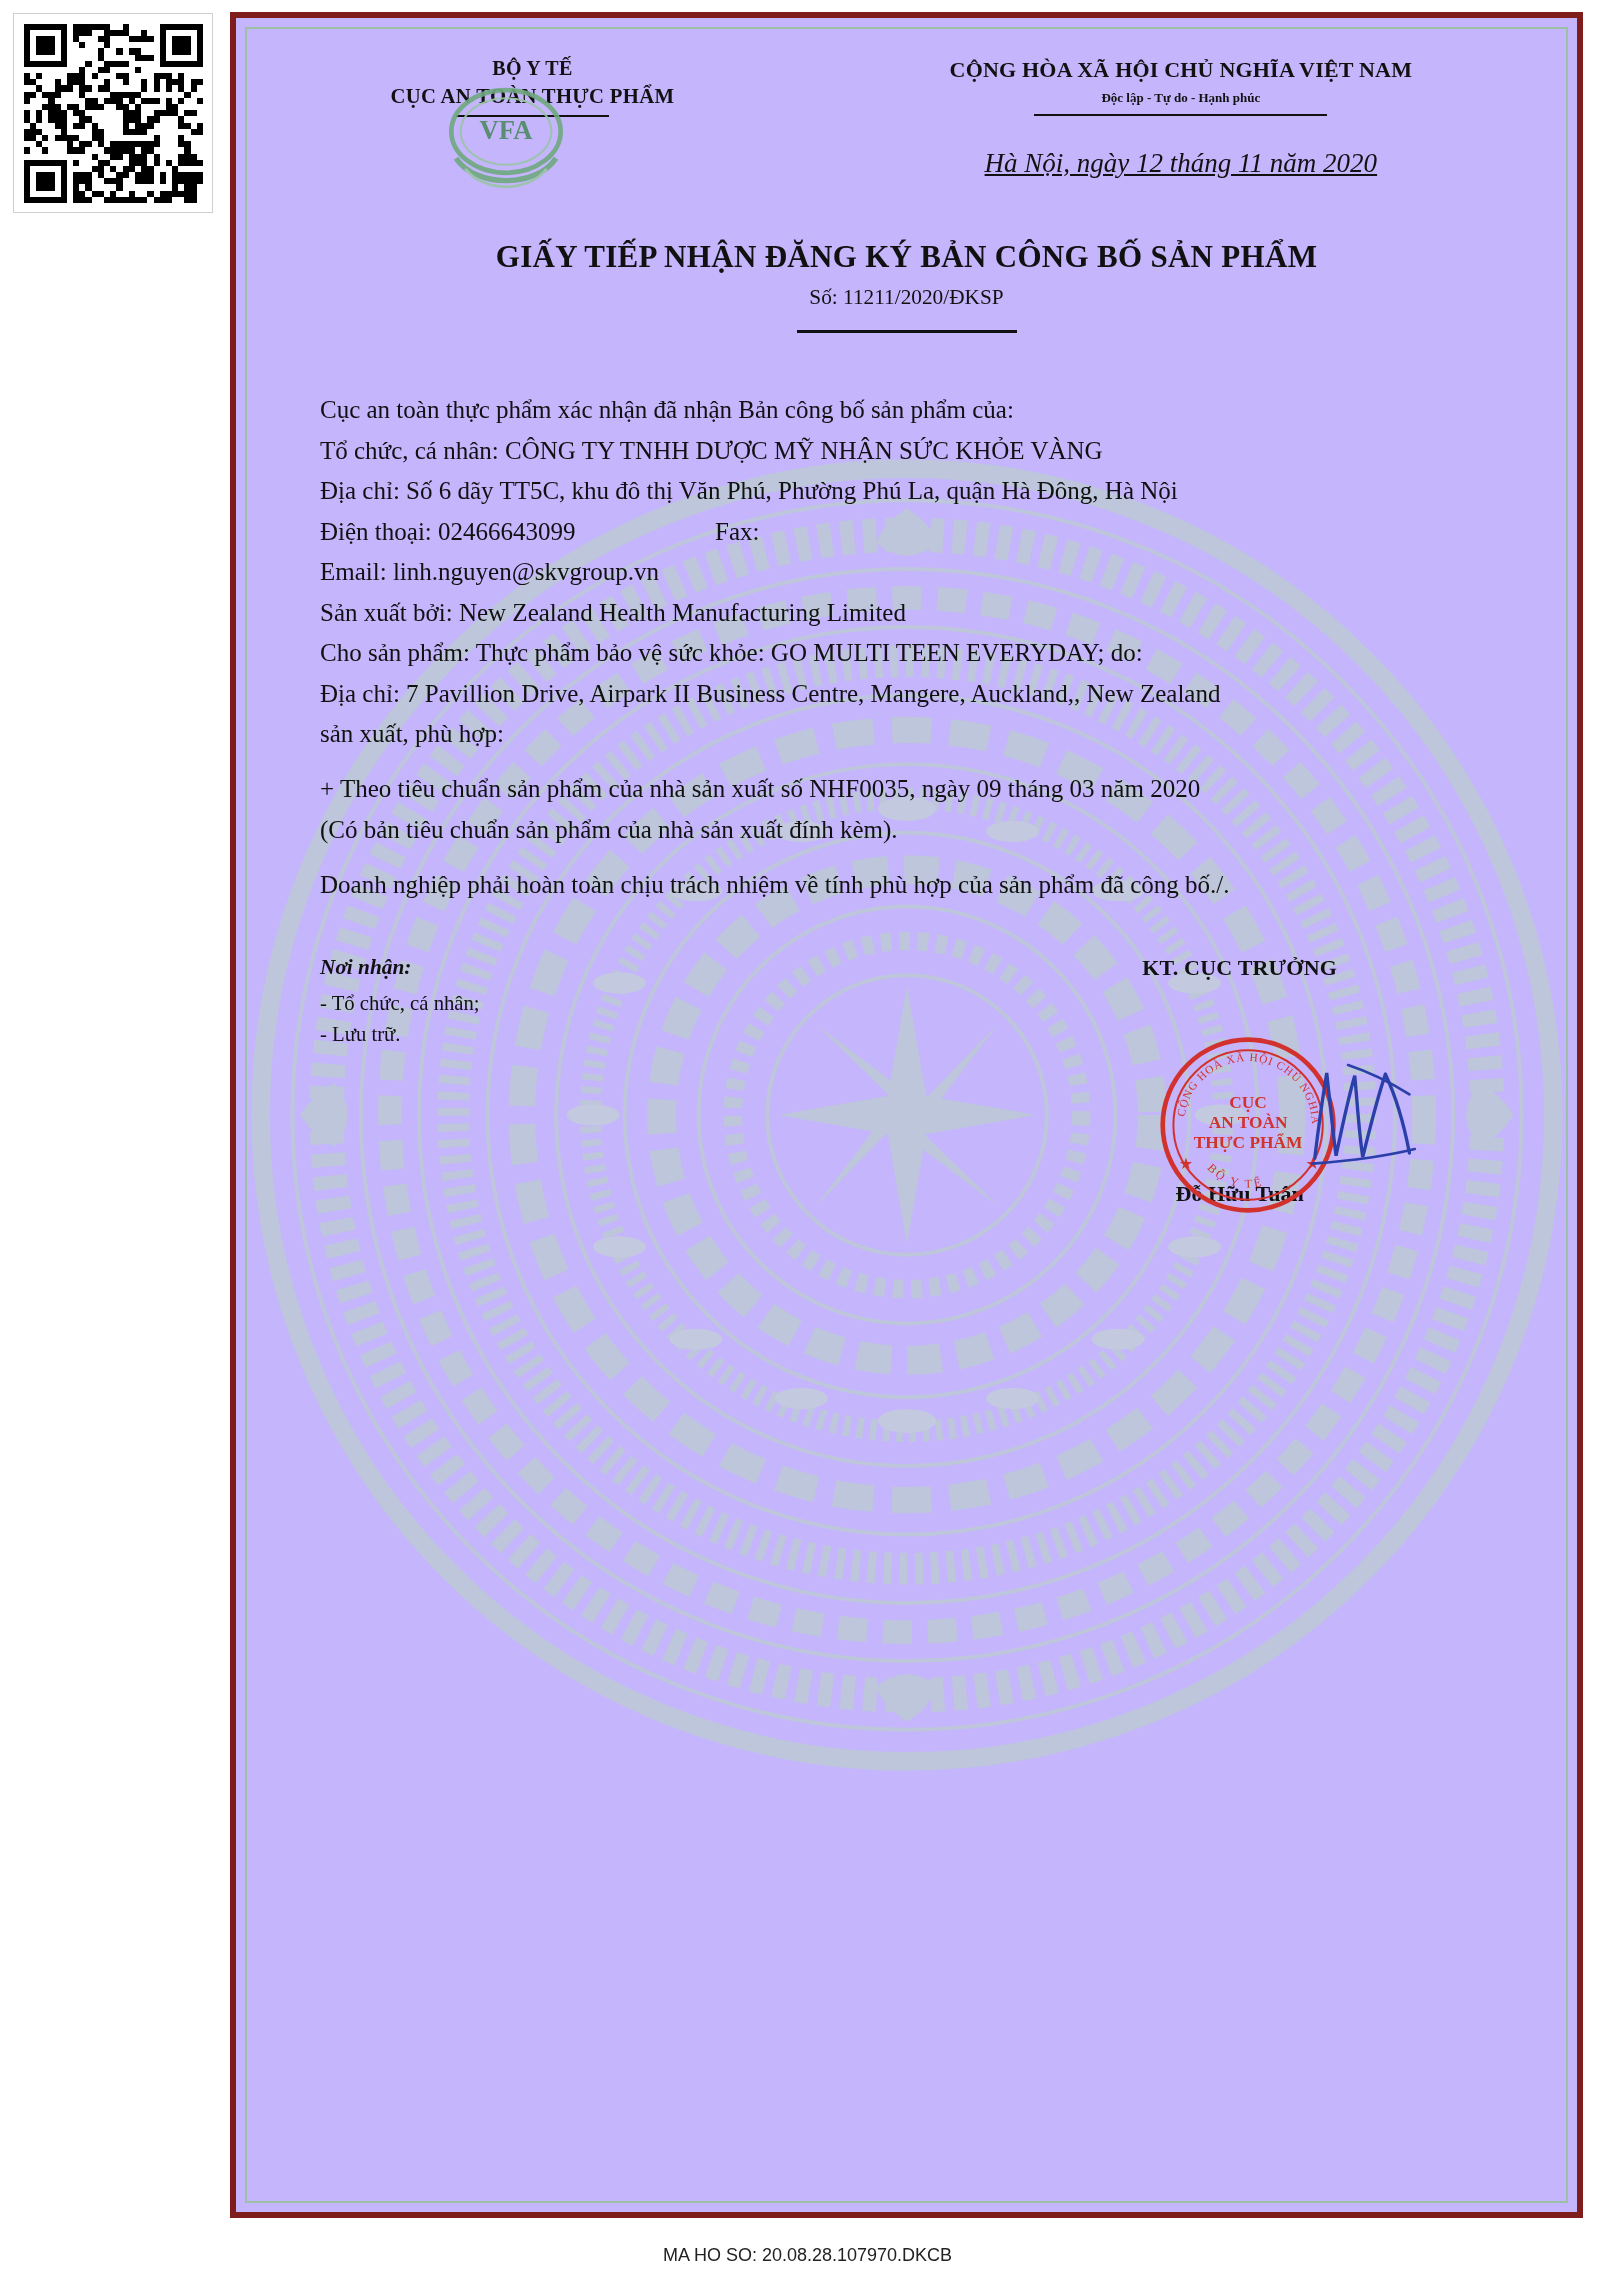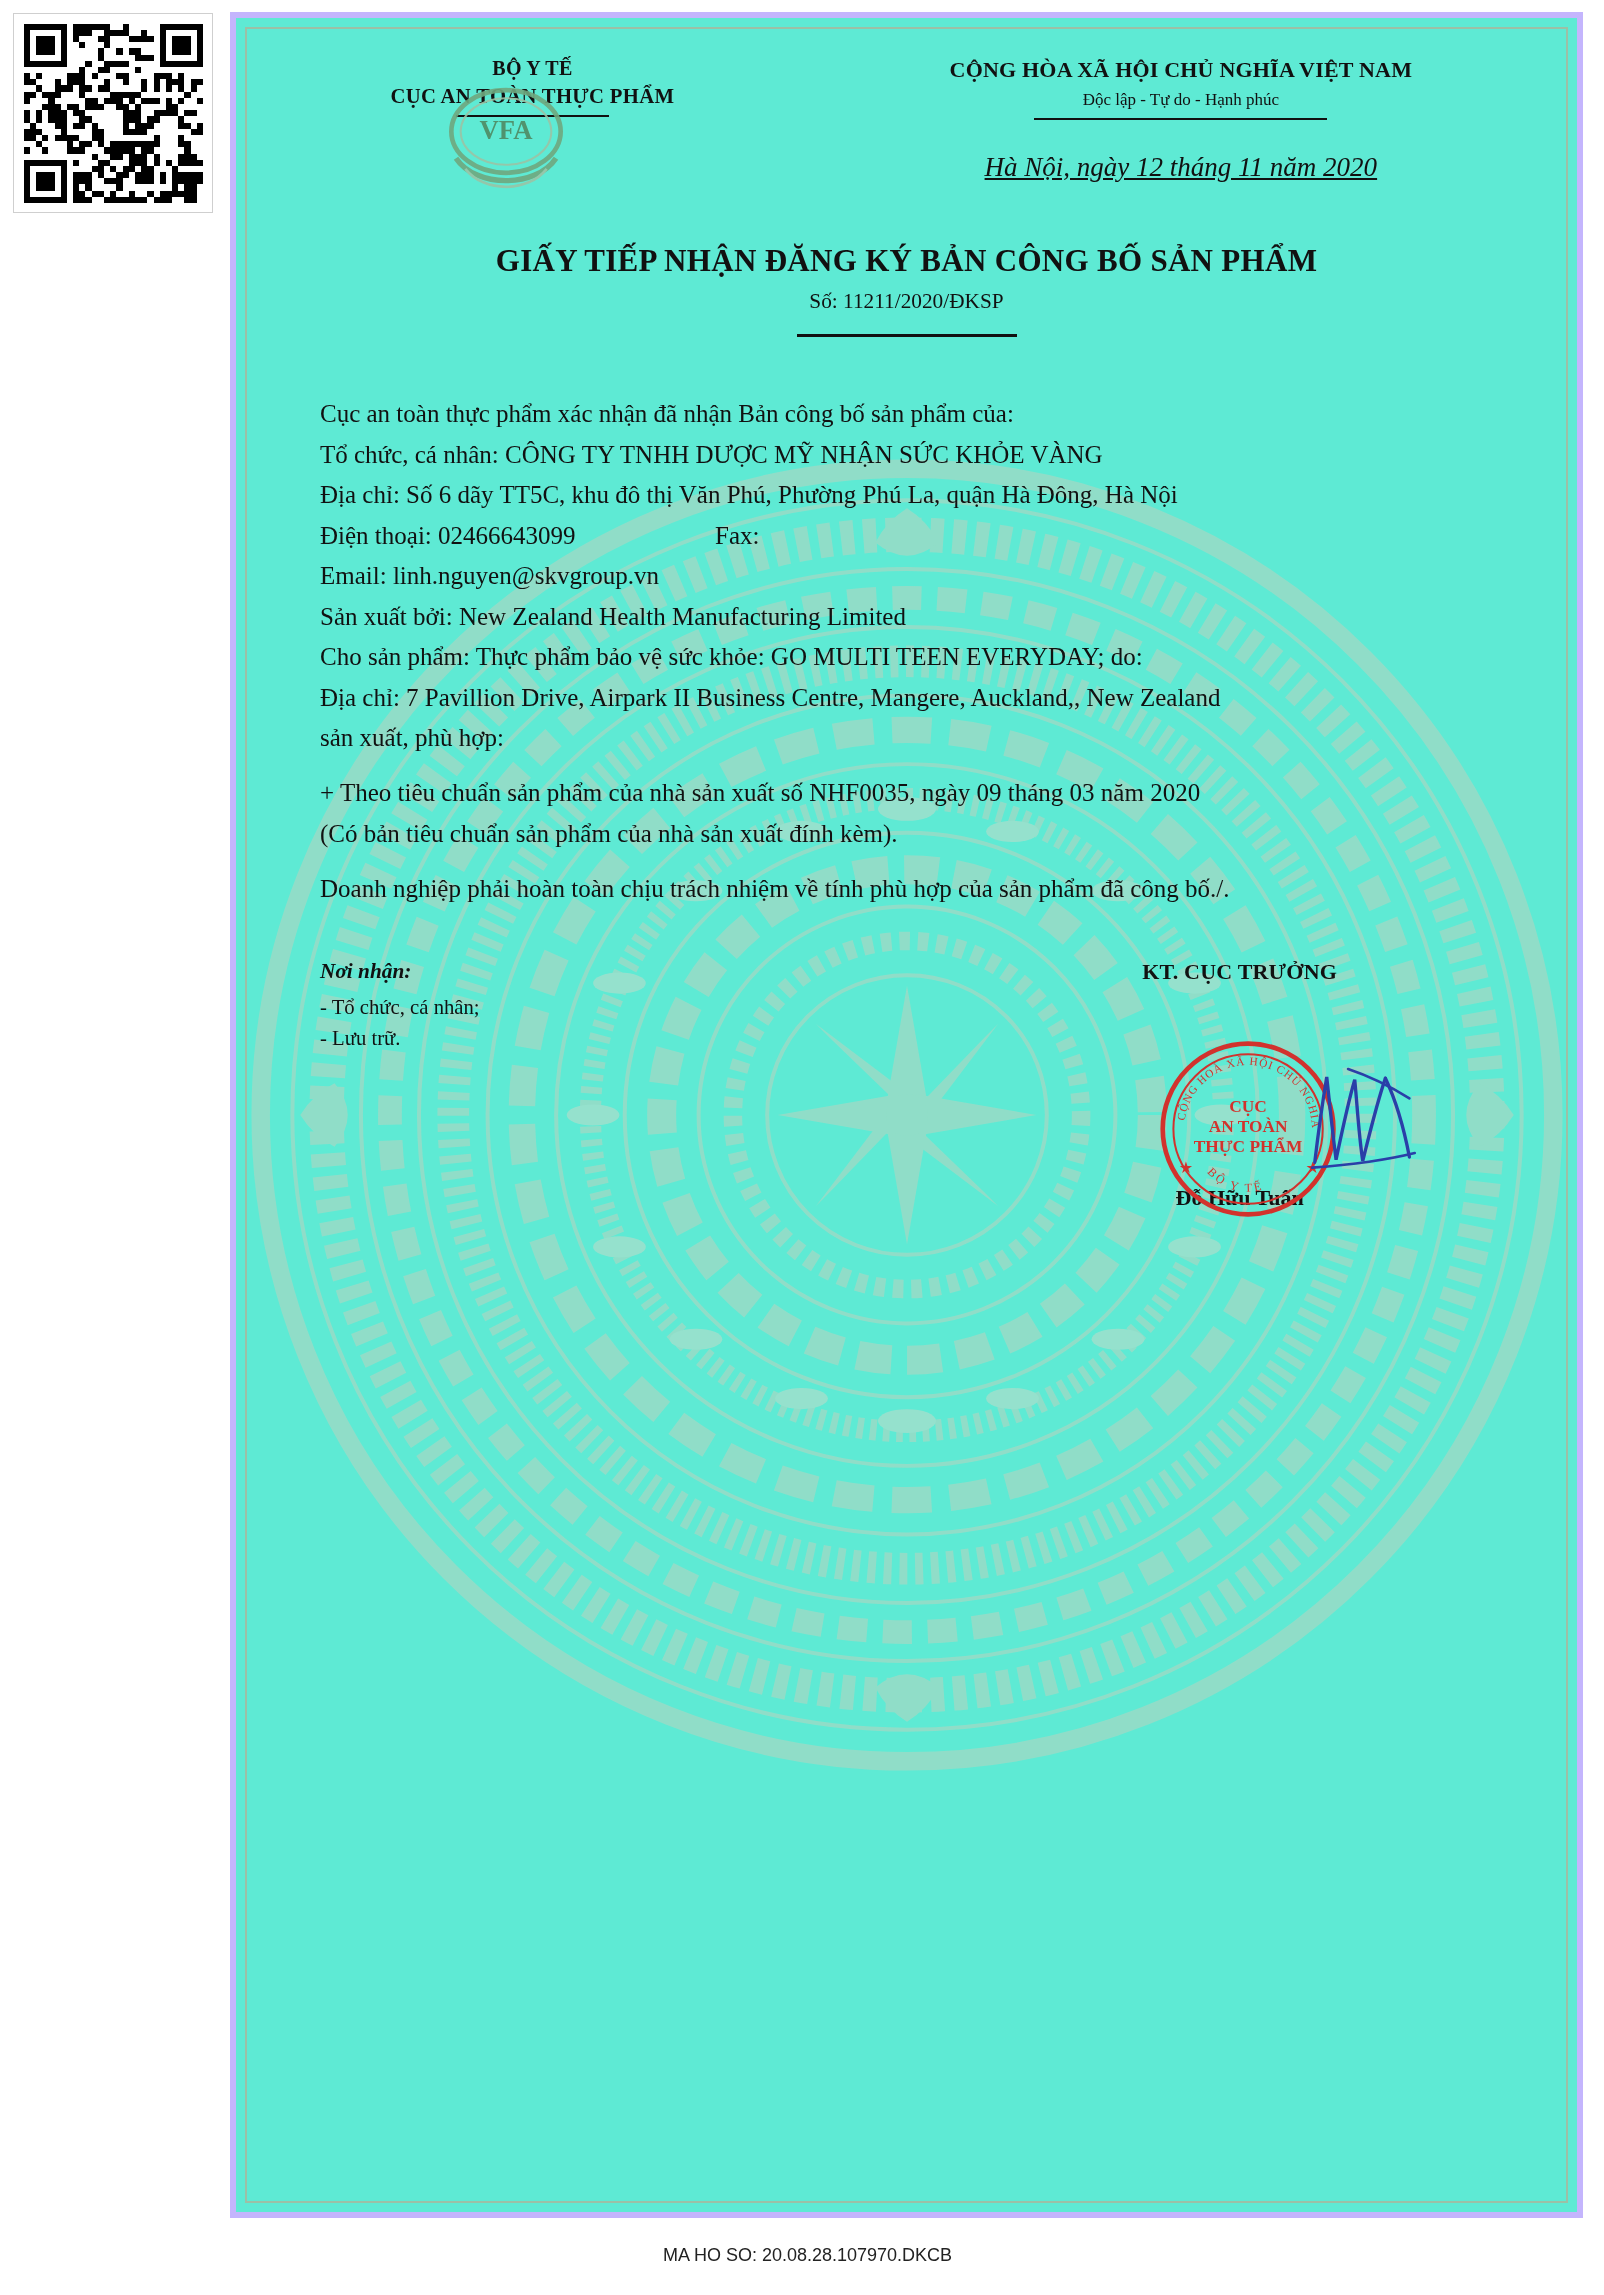--- a/index.html
+++ b/index.html
@@ -38,23 +38,23 @@
   .qr-grid i { display: block; }
   .qr-grid i.on { background: #000; }
 
   
   .cert {
     position: absolute;
     left: 230px;
     top: 12px;
     width: 1353px;
     height: 2206px;
-    border: 6px solid #c4b5fd;
+    border: 6px solid #7f1d1d;
     box-sizing: border-box;
-    background: #5eead4;
+    background: #c4b5fd;
     overflow: hidden;
   }
   .cert-inner-border {
     position: absolute;
     left: 9.3px; top: 9.3px; right: 9.3px; bottom: 9.3px;
     border: 2px solid #9cc0a6;
     box-sizing: border-box;
     pointer-events: none;
   }
 
@@ -112,22 +112,22 @@
     height: 2px;
     background: #111;
     margin: 8px auto 0 auto;
   }
   .country {
     font-size: 22px;
     font-weight: bold;
     letter-spacing: 0.2px;
   }
   .motto {
-    font-size: 17px;
-    font-weight: normal;
+    font-size: 13px;
+    font-weight: bold;
     margin-top: 6.7px;
   }
   .place-date {
     margin-top: 32px;
     text-align: center;
     font-size: 27px;
     font-style: italic;
     text-decoration: underline;
   }
 

